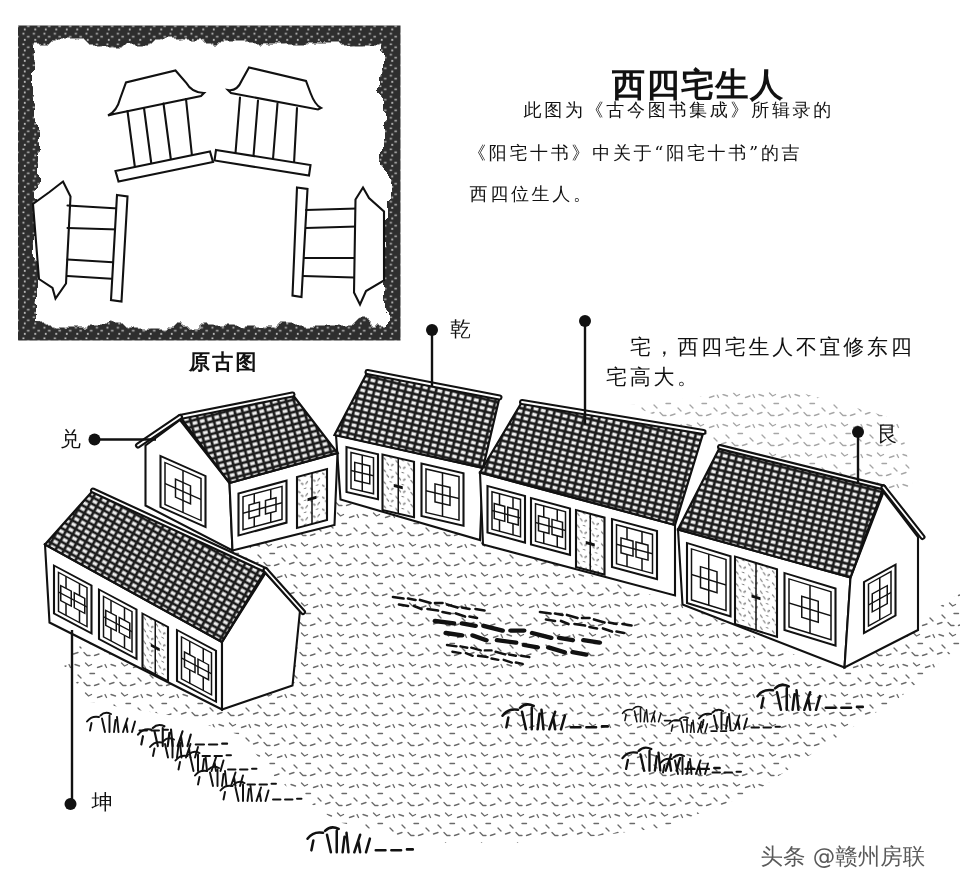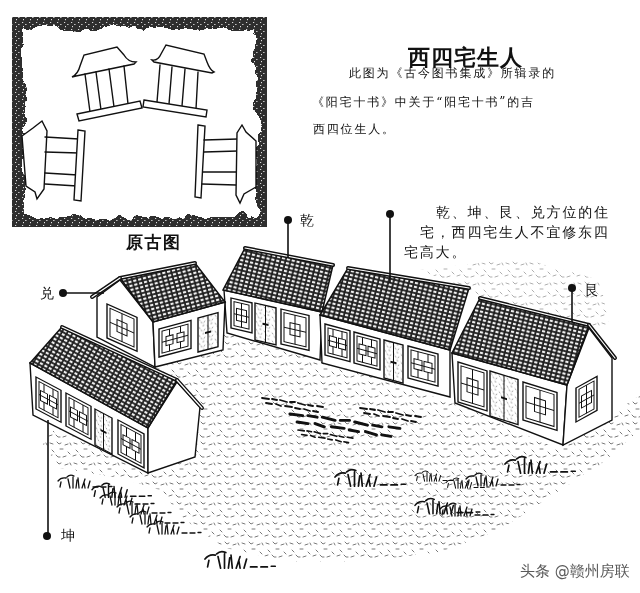--- a/index.html
+++ b/index.html
@@ -21,37 +21,36 @@
       left: 408px; top: 13px;
       font-family: "DejaVu Sans", "Liberation Sans", sans-serif;
       font-size: 22px; font-weight: bold; line-height: 34px;
       letter-spacing: 1px;
       margin-top: 28px;
     }
     .para { font-size: 12px; line-height: 20px; letter-spacing: 1.8px; }
     .p1 { left: 349px; top: 63px; }
     .p2 { left: 312px; top: 92px; }
     .p3 { left: 313px; top: 119px; }
-    .caption { left: 126px; top: 234px; font-size: 17px; line-height: 16px; letter-spacing: 1.5px; font-weight: bold; }
+    .caption { left: 126px; top: 234px; font-size: 14px; line-height: 16px; letter-spacing: 1.5px; font-weight: bold; }
     .anno { font-size: 14px; line-height: 17px; letter-spacing: 1.8px; }
     .a1 { left: 436px; top: 204px; }
     .a2 { left: 420px; top: 224px; }
     .a3 { left: 404px; top: 244px; text-align: center; }
     .label { font-size: 14px; line-height: 16px; }
     .lbl-qian { left: 300px; top: 212px; }
     .lbl-gen { left: 585px; top: 282px; }
     .lbl-dui { left: 40px; top: 285px; }
     .lbl-kun { left: 61px; top: 527px; }
     .watermark {
       left: 507px; top: 562px;
       font-family: "DejaVu Sans", "Liberation Sans", sans-serif;
       font-size: 15px; line-height: 18px;
       color: #5a5a5a;
       text-shadow: 0 0 2px #ffffff, 0 0 2px #ffffff, 1px 1px 0 #ffffff;
-      margin-left: 13px;
     }
     
     .ink { fill: none; stroke: #111111; stroke-width: 1.4; stroke-linecap: round; stroke-linejoin: round; }
     .thin { fill: none; stroke: #111111; stroke-width: 1; }
     .win { fill: #ffffff; stroke: #111111; stroke-width: 1.4; }
     .dot { fill: #111111; }
     .leader { stroke: #111111; stroke-width: 1.6; }
     .ridge { stroke: #111111; stroke-width: 4; stroke-linecap: round; }
     .ridge-in { stroke: #ffffff; stroke-width: 1.2; stroke-linecap: round; }
   </style>
@@ -334,21 +333,20 @@
     </g>
   </svg>
 
   <div class="txt title">西四宅生人</div>
   <div class="txt para p1">此图为《古今图书集成》所辑录的</div>
   <div class="txt para p2">《阳宅十书》中关于“阳宅十书”的吉</div>
   <div class="txt para p3">西四位生人。</div>
 
   <div class="txt caption">原古图</div>
 
-  <div class="txt anno a1">乾、坤、艮、兑方位的住</div>
   <div class="txt anno a2">宅，西四宅生人不宜修东四</div>
   <div class="txt anno a3">宅高大。</div>
 
   <div class="txt label lbl-qian">乾</div>
   <div class="txt label lbl-gen">艮</div>
   <div class="txt label lbl-dui">兑</div>
   <div class="txt label lbl-kun">坤</div>
 
   <div class="txt watermark">头条 @赣州房联</div>
 </div>

